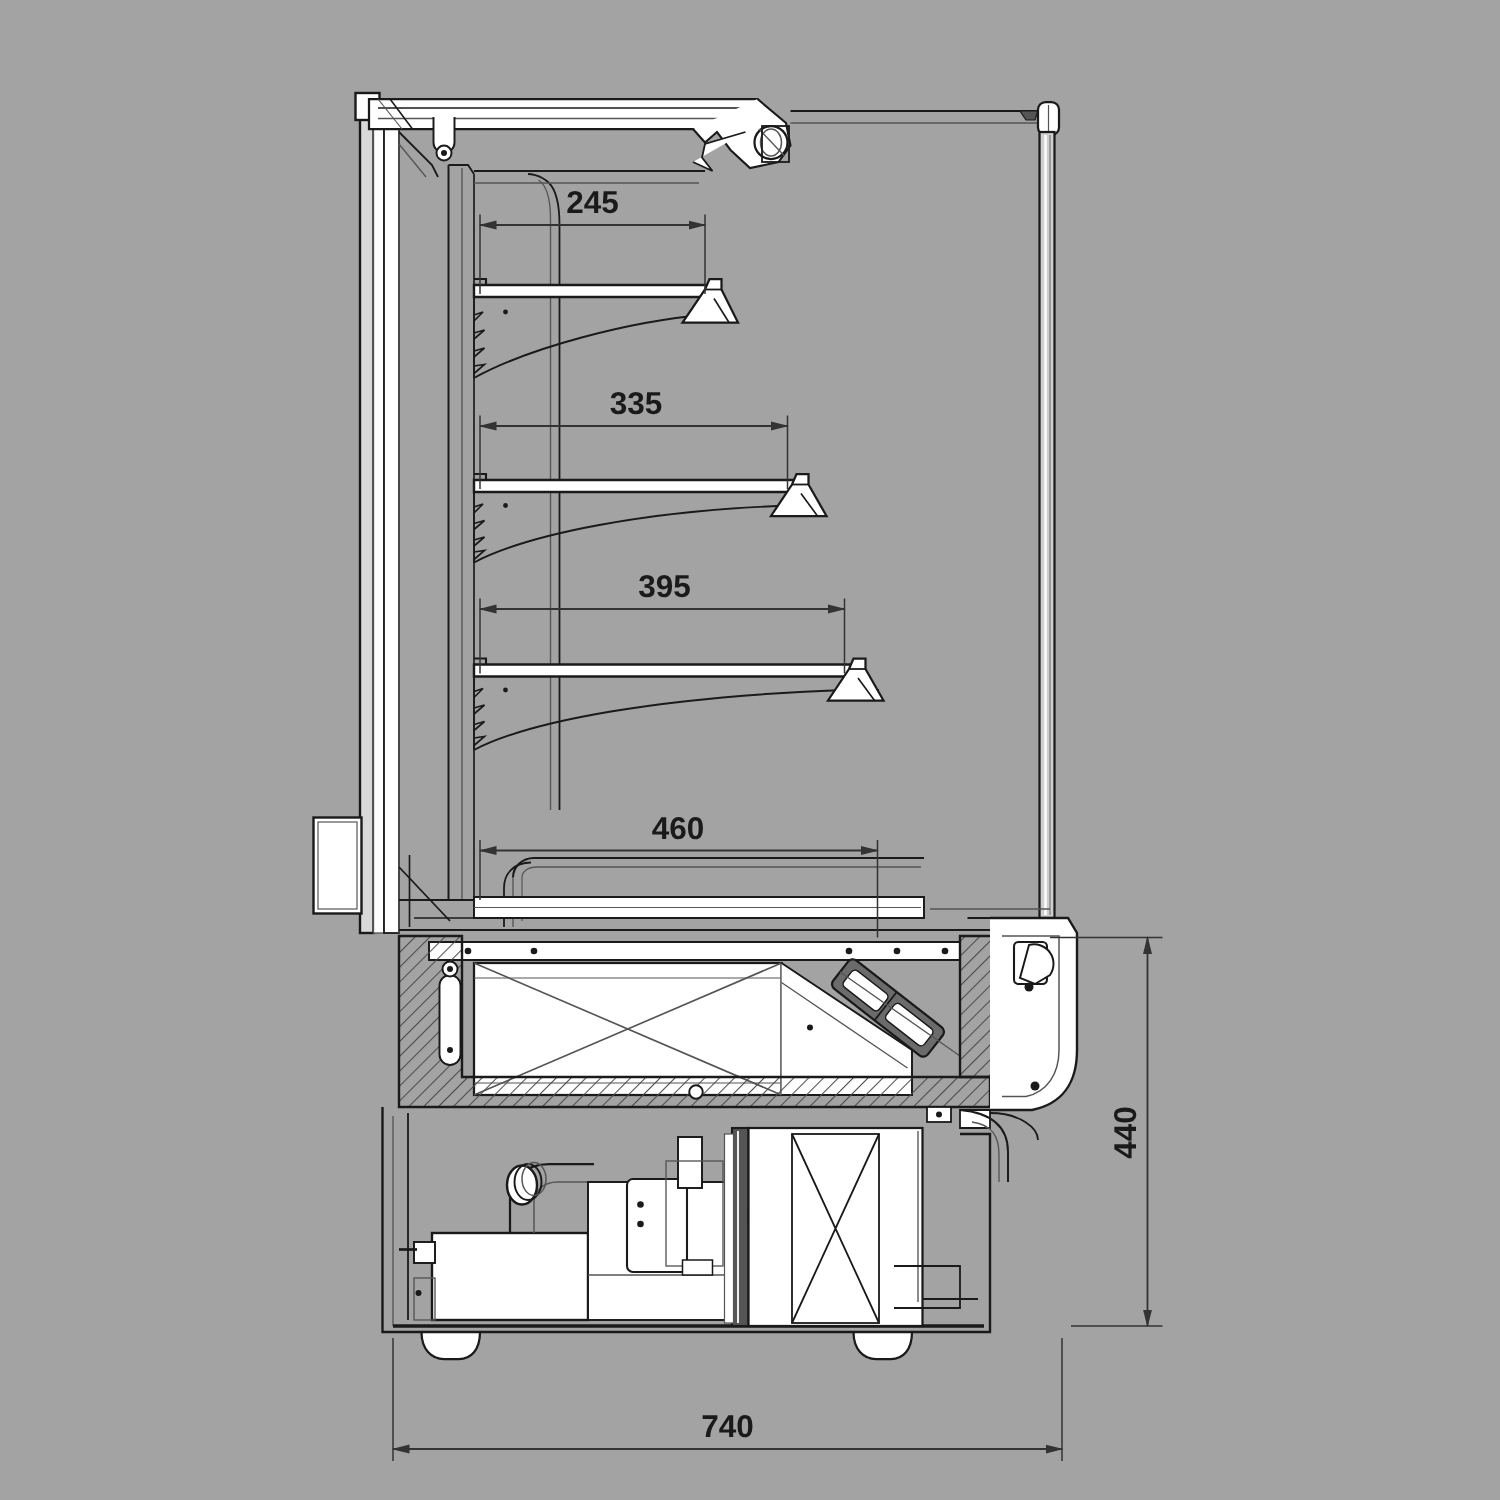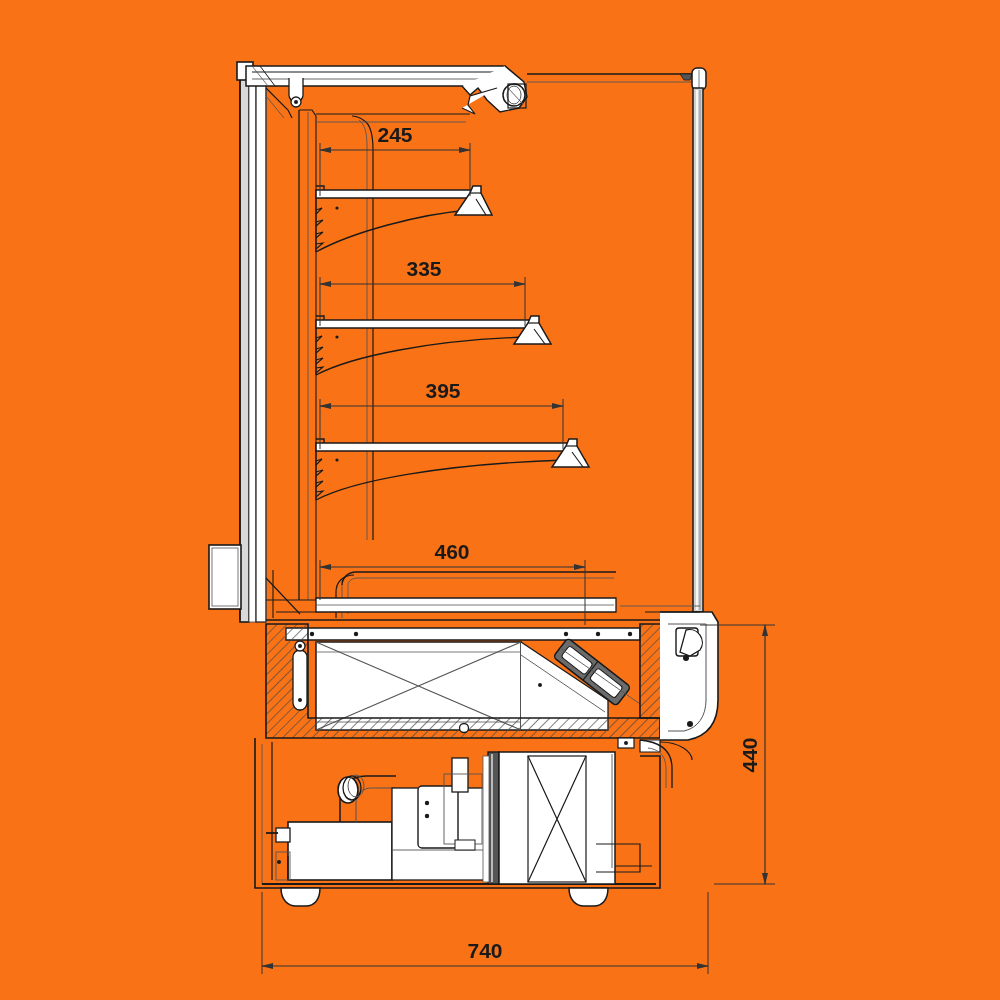--- a/index.html
+++ b/index.html
@@ -1,17 +1,17 @@
 <!DOCTYPE html>
 <html><head>
 <meta charset="utf-8">
 <style>
   html,body{margin:0;padding:0;background:#ffffff;}
   body{width:1000px;height:1000px;font-family:"Liberation Sans",sans-serif;overflow:hidden;}
-  #stage{position:relative;width:1000px;height:1000px;background:#f97316;}
+  #stage{position:relative;width:1000px;height:1000px;background:#a3a3a3;}
   svg{display:block;}
   .dimtext{font-family:"Liberation Sans",sans-serif;font-size:21px;font-weight:700;fill:#1a1a1a;}
   .dimtext-v{font-family:"Liberation Sans",sans-serif;font-size:21px;font-weight:700;fill:#1a1a1a;}
 </style>
 </head>
 <body>
 
 <div id="stage">
 <svg width="1000" height="1000" viewBox="0 0 1000 1000">
 

